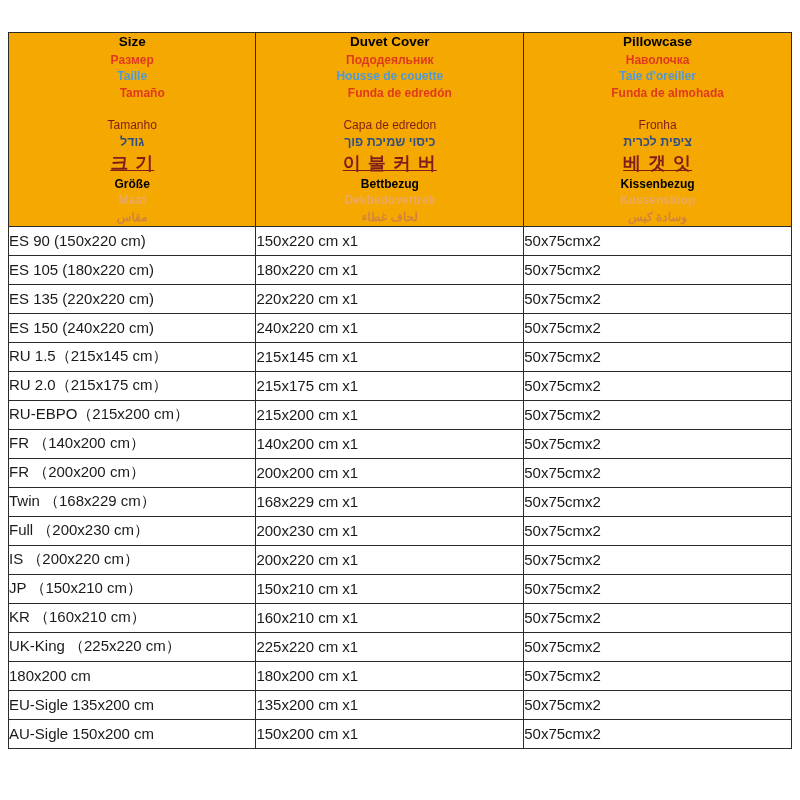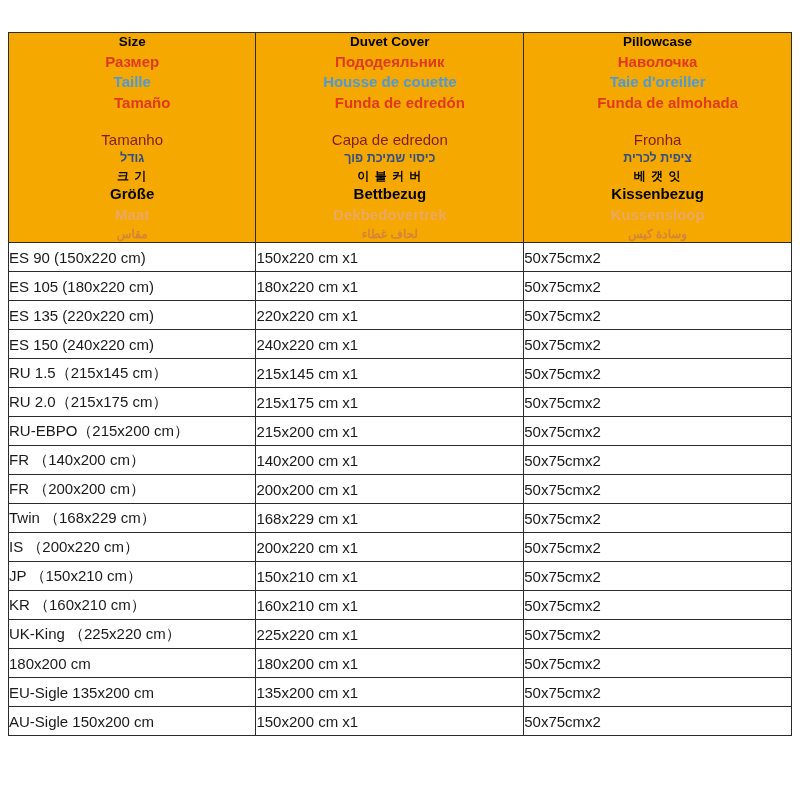--- a/index.html
+++ b/index.html
@@ -33,31 +33,31 @@
     padding: 0;
     vertical-align: middle;
   }
   .header-cell {
     background: #f5a800;
     text-align: center;
     padding: 6px 4px 8px 4px;
   }
   .hdr-line {
     line-height: 1.38;
-    font-size: 15px;
+    font-size: 12px;
     white-space: nowrap;
     overflow: hidden;
   }
   .hdr-line.l1 { font-size: 13.5px; font-weight: bold; color: #000000; }
   .hdr-line.l2 { color: #e03a1e; font-weight: bold; }
   .hdr-line.l3 { color: #4f9ad6; font-weight: bold; }
   .hdr-line.l4 { color: #e03a1e; font-weight: bold; padding-left: 20px; }
   .hdr-line.l5 { color: #7f1d1d; font-weight: normal; margin-top: 16px; }
   .hdr-line.l6 { color: #2f4f86; font-weight: bold; font-size: 12.5px; }
-  .hdr-line.l7 { color: #000000; font-weight: bold; font-size: 12px; letter-spacing: 1px; }
+  .hdr-line.l7 { color: #7f1d1d; font-weight: bold; font-size: 18px; letter-spacing: 1px; text-decoration: underline; }
   .hdr-line.l8 { color: #000000; font-weight: bold; }
   .hdr-line.l9 { color: #eba85e; font-weight: bold; }
   .hdr-line.l10 { color: #d2843c; font-weight: bold; font-size: 12px; }
 
   .body-cell {
     font-size: 15px;
     color: #1a1a1a;
     height: 28px;
     padding: 1px 2px;
     white-space: nowrap;
@@ -160,20 +160,25 @@
         <td class="body-cell">FR （200x200 cm）</td>
         <td class="body-cell">200x200 cm x1</td>
         <td class="body-cell">50x75cmx2</td>
       </tr>
       <tr>
         <td class="body-cell">Twin （168x229 cm）</td>
         <td class="body-cell">168x229 cm x1</td>
         <td class="body-cell">50x75cmx2</td>
       </tr>
       <tr>
+        <td class="body-cell">Full （200x230 cm）</td>
+        <td class="body-cell">200x230 cm x1</td>
+        <td class="body-cell">50x75cmx2</td>
+      </tr>
+      <tr>
         <td class="body-cell">IS （200x220 cm）</td>
         <td class="body-cell">200x220 cm x1</td>
         <td class="body-cell">50x75cmx2</td>
       </tr>
       <tr>
         <td class="body-cell">JP （150x210 cm）</td>
         <td class="body-cell">150x210 cm x1</td>
         <td class="body-cell">50x75cmx2</td>
       </tr>
       <tr>

